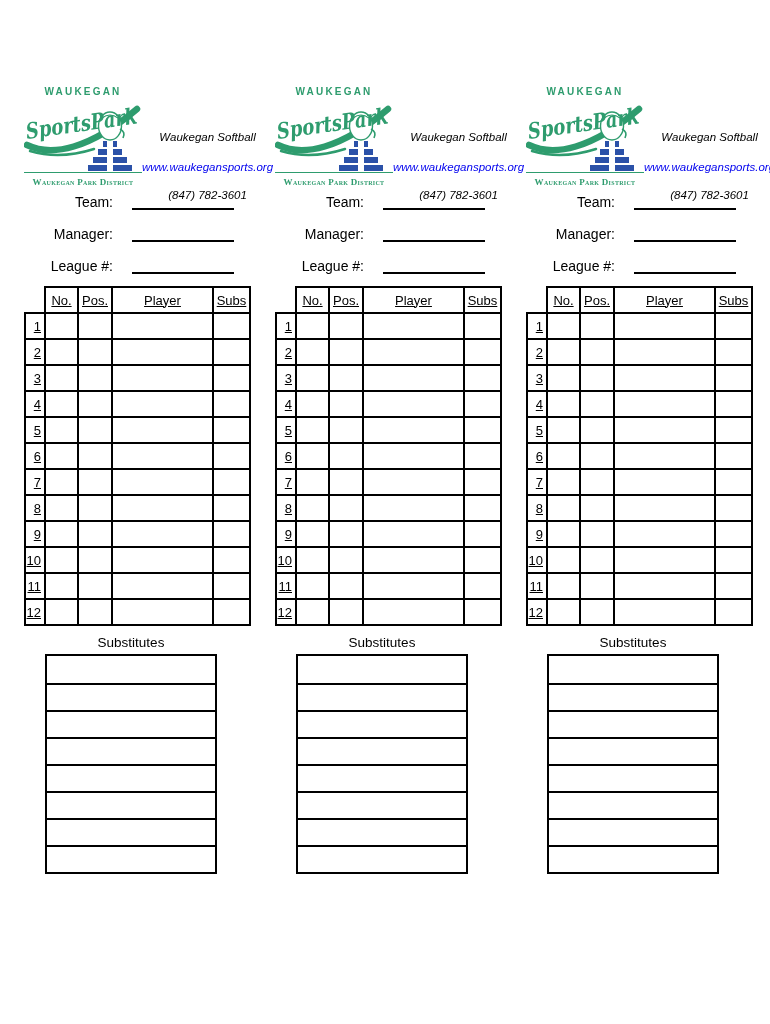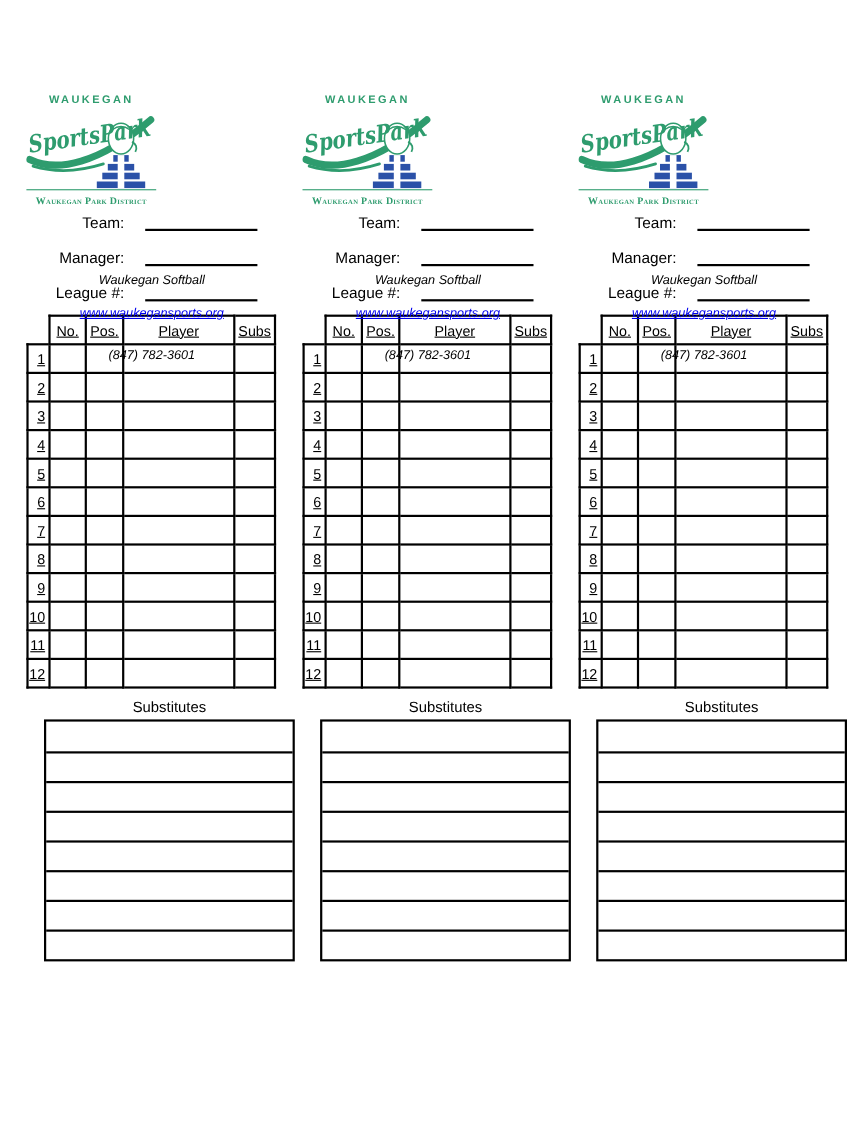--- a/index.html
+++ b/index.html
@@ -8,59 +8,59 @@
     width:770px; height:1024px; overflow:hidden;
     font-family:"Liberation Sans", sans-serif; color:#000;
   }
   .page {
     position:relative; width:770px; height:1024px; background:#fff;
     padding:86px 0 0 24px; display:flex; gap:23px; align-items:flex-start;
   }
   .card { width:228px; flex:0 0 228px; }
 
   
-  .card-header { display:flex; height:104px;flex-direction:column; }
+  .card-header { display:flex; height:104px; }
   .logo { width:118px; flex:0 0 118px; }
   .logo-top {
     color:#2e9c6e; font-weight:bold; font-size:10px; letter-spacing:2.2px;
     text-align:center; white-space:nowrap; line-height:12px;
   }
   .logo-art { display:block; }
   .logo-bottom {
     color:#2e9c6e; font-family:"Liberation Serif", serif; font-variant:small-caps;
     font-weight:bold; font-size:9px; letter-spacing:0.3px; text-align:center;
     border-top:1px solid #2e9c6e; padding-top:4px; white-space:nowrap; line-height:10px;
   }
   .contact {
     flex:1; text-align:center; font-style:italic; font-size:11.5px;
     padding-top:20px; white-space:nowrap; line-height:14px;
   }
   .contact-title { margin-bottom:16px;margin-top:24px; }
-  .contact-link { color:#0000ee; text-decoration:underline; margin-bottom:24px; cursor:pointer; }
+  .contact-link { color:#0000ee; margin-bottom:14px; cursor:pointer; }
 
   
   .fields { margin-top:0; }
   .field-row { display:flex; align-items:flex-end; height:20px; margin-bottom:12px;gap:16px; }
   .field-label { width:89px; text-align:right; font-size:14px; line-height:16px; }
   .field-line {
     width:102px; margin-left:3px; border-bottom:2px solid #000;
     align-self:stretch; font-size:12px;
   }
 
   
   table.roster { border-collapse:collapse; table-layout:fixed; margin-top:11px;text-decoration:underline; }
   .roster th, .roster td {
     border:2px solid #000; height:26px; padding:0;
     font-weight:normal; font-size:13px; vertical-align:middle;
   }
   .roster th.ghost { border:none; background:transparent; }
   .roster td.num { text-align:right; padding-right:3px; }
 
   
-  .subs-wrap { margin-left:16px; width:228px; }
+  .subs-wrap { margin-left:21px; width:172px; }
   .subs-title { text-align:center; font-size:13.5px; margin-top:9px; margin-bottom:3px; line-height:16px; }
   .subs-box { border:2px solid #000; }
   .subs-row { height:27px; border-top:2px solid #000; }
   .subs-row:first-child { border-top:none; }
 </style>
 </head>
 <body>
 
 <div class="page">
 

